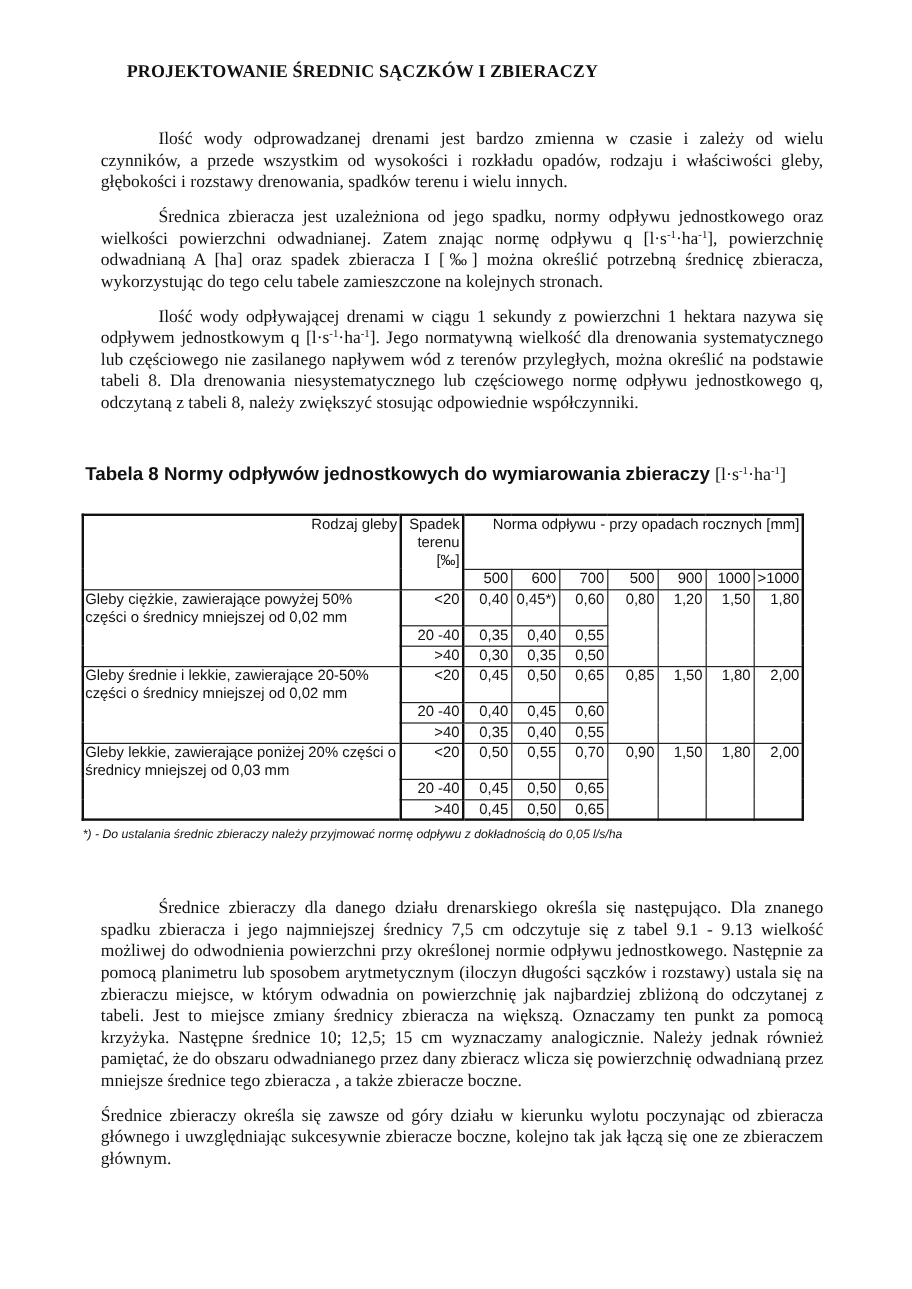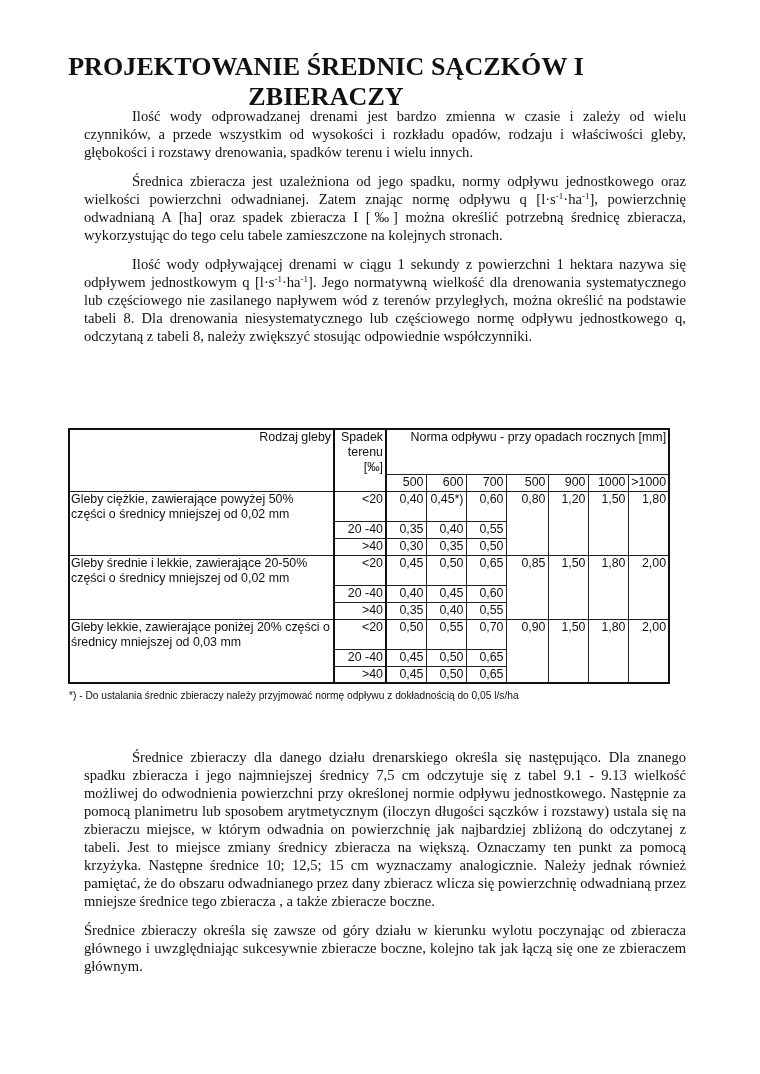--- a/index.html
+++ b/index.html
@@ -1,20 +1,20 @@
 <!DOCTYPE html>
 <html><head>
 <meta charset="utf-8">
 <style>
   html, body { margin: 0; padding: 0; background: #ffffff; }
   body { width: 760px; height: 1074px; position: relative; overflow: hidden; color: #111; }
   .page { position: absolute; left: 0; top: 0; width: 760px; height: 1074px; }
   .title {
     position: absolute; left: 0; top: 52px; width: 604px; text-align: center;
-    font-family: "Liberation Serif", serif; font-weight: bold; font-size: 26px; letter-spacing: 0.1px; padding-left: 24px;
+    font-family: "Liberation Serif", serif; font-weight: bold; font-size: 15px; letter-spacing: 0.1px;
   }
   .text {
     position: absolute; left: 73px; width: 624px;
     font-family: "Liberation Serif", serif; font-size: 14.6px; line-height: 18px;
     text-align: justify;
   }
   .text p { margin: 11px; }
   .indent { text-indent: 48px; }
   .sup { font-size: 9px; vertical-align: 5px; line-height: 0; }
   .t-caption {
@@ -28,36 +28,39 @@
     font-family: "Liberation Sans", sans-serif; font-size: 12.4px; line-height: 15px;
     border: 2px solid #111;
   }
   table.norms td { border: 1px solid #222; padding: 0 2px; vertical-align: top; }
   table.norms td.c { text-align: right; }
   table.norms td.l { text-align: left; padding-left: 1px; }
   .thick-top td { border-top: 2px solid #111; margin-top: 16px; }
   .bold-right { border-right: 2px solid #111 !important; }
   .footnote {
     position: absolute; left: 69px; top: 690px;
-    font-family: "Liberation Sans", sans-serif; font-size: 10.2px;
+    font-family: "Liberation Sans", sans-serif; font-size: 10.2px; font-style: italic;
   }
 </style>
 </head>
 <body>
 
 <div class="page">
 
   <div class="title">PROJEKTOWANIE ŚREDNIC SĄCZKÓW I ZBIERACZY</div>
 
   <div class="text" style="top:96px;">
     <p class="indent">Ilość wody odprowadzanej drenami jest bardzo zmienna w czasie i zależy od wielu czynników, a przede wszystkim od wysokości i rozkładu opadów, rodzaju i właściwości gleby, głębokości i rozstawy drenowania, spadków terenu i wielu innych.</p>
     <p class="indent"><span>Średnica zbieracza jest uzależniona od jego spadku, normy odpływu jednostkowego oraz wielkości powierzchni odwadnianej. Zatem znając normę odpływu q [l·s</span><span class="sup">-1</span><span>·ha</span><span class="sup">-1</span><span>], powierzchnię odwadnianą A [ha] oraz spadek zbieracza I [‰] można określić potrzebną średnicę zbieracza, wykorzystując do tego celu tabele zamieszczone na kolejnych stronach.</span></p>
     <p class="indent"><span>Ilość wody odpływającej drenami w ciągu 1 sekundy z powierzchni 1 hektara nazywa się odpływem jednostkowym q [l·s</span><span class="sup">-1</span><span>·ha</span><span class="sup">-1</span><span>]. Jego normatywną wielkość dla drenowania systematycznego lub częściowego nie zasilanego napływem wód z terenów przyległych, można określić na podstawie tabeli 8. Dla drenowania niesystematycznego lub częściowego normę odpływu jednostkowego q, odczytaną z tabeli 8, należy zwiększyć stosując odpowiednie współczynniki.</span></p>
   </div>
 
+  <div class="t-caption">
+    <span>Tabela 8  Normy odpływów jednostkowych do wymiarowania zbieraczy </span><span class="unit"><span>[l·s</span><span class="sup">-1</span><span>·ha</span><span class="sup">-1</span><span>]</span></span>
+  </div>
 
   <table class="norms">
     <colgroup>
       <col style="width:265px">
         <col style="width:52px">
         <col style="width:40px">
         <col style="width:40px">
         <col style="width:40px">
         <col style="width:42px">
         <col style="width:40px">

